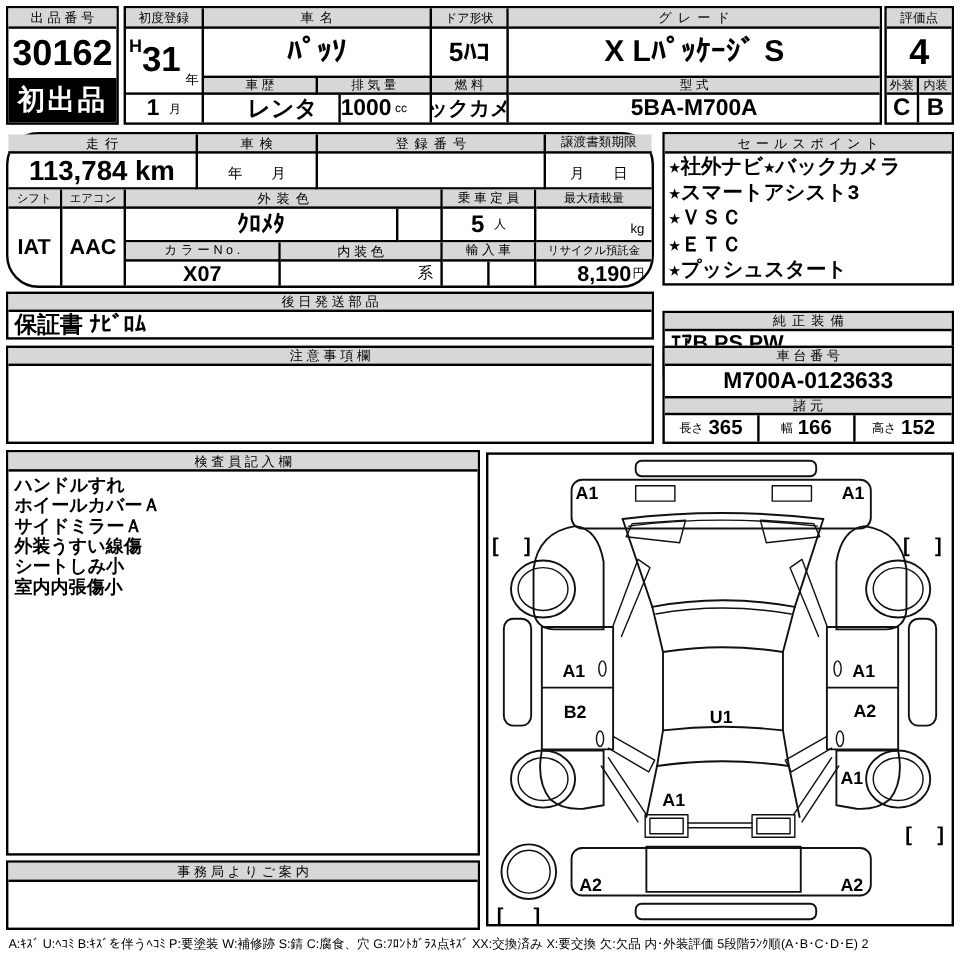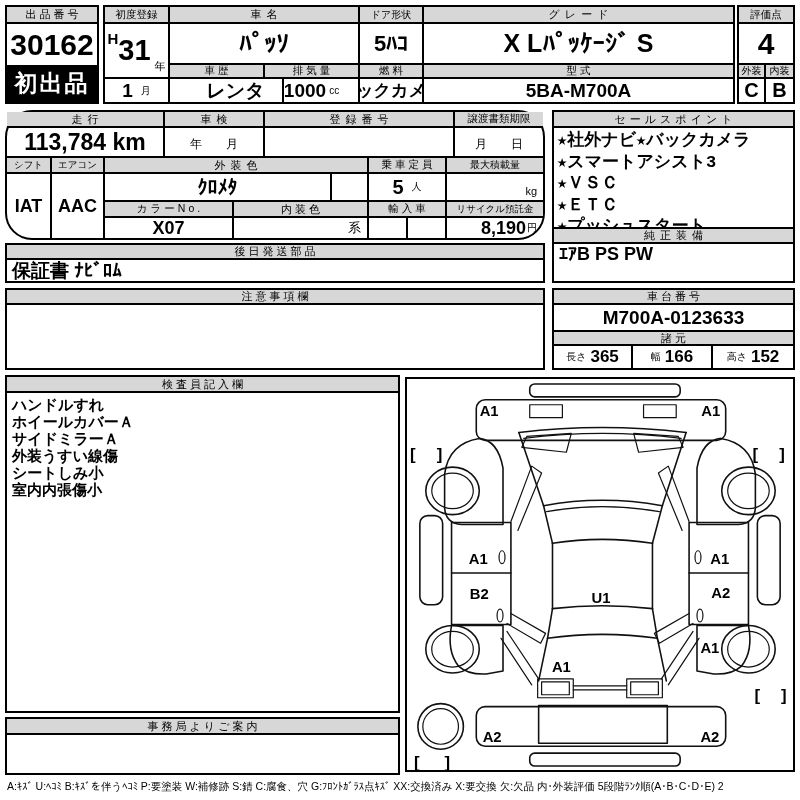--- a/index.html
+++ b/index.html
@@ -129,21 +129,21 @@
       <div class="li" style="font-size:17px;line-height:21.5px;">★ＥＴＣ</div>
       <div class="li" style="font-size:17px;line-height:21.5px;">★プッシュスタート</div>
     </div>
 </div>
 
 <div class="box" style="left:5px;top:243px;width:540px;height:40px;">
   <div class="cell bar bb mid" style="left:0;top:0;width:536px;height:15px;">後日発送部品</div>
   <div class="cell left" style="left:0;top:15px;width:536px;height:22px;font-weight:bold;font-size:19px;">保証書 ﾅﾋﾞﾛﾑ</div>
 </div>
 
-<div class="box" style="left:552px;top:227px;width:243px;height:56px;">
+<div class="box" style="left:552px;top:259px;width:243px;height:56px;">
   <div class="cell bar bb" style="left:0;top:0;width:239px;height:15px;">純正装備</div>
   <div class="cell left" style="left:0;top:15px;width:239px;height:21px;font-weight:bold;font-size:18px;">ｴｱB PS PW</div>
 </div>
 
 <div class="box" style="left:5px;top:288px;width:540px;height:82px;">
   <div class="cell bar bb mid" style="left:0;top:0;width:536px;height:15px;">注意事項欄</div>
   <div class="cell" style="left:0;top:15px;width:536px;height:63px;"></div>
 </div>
 
 <div class="box" style="left:552px;top:288px;width:243px;height:82px;">

